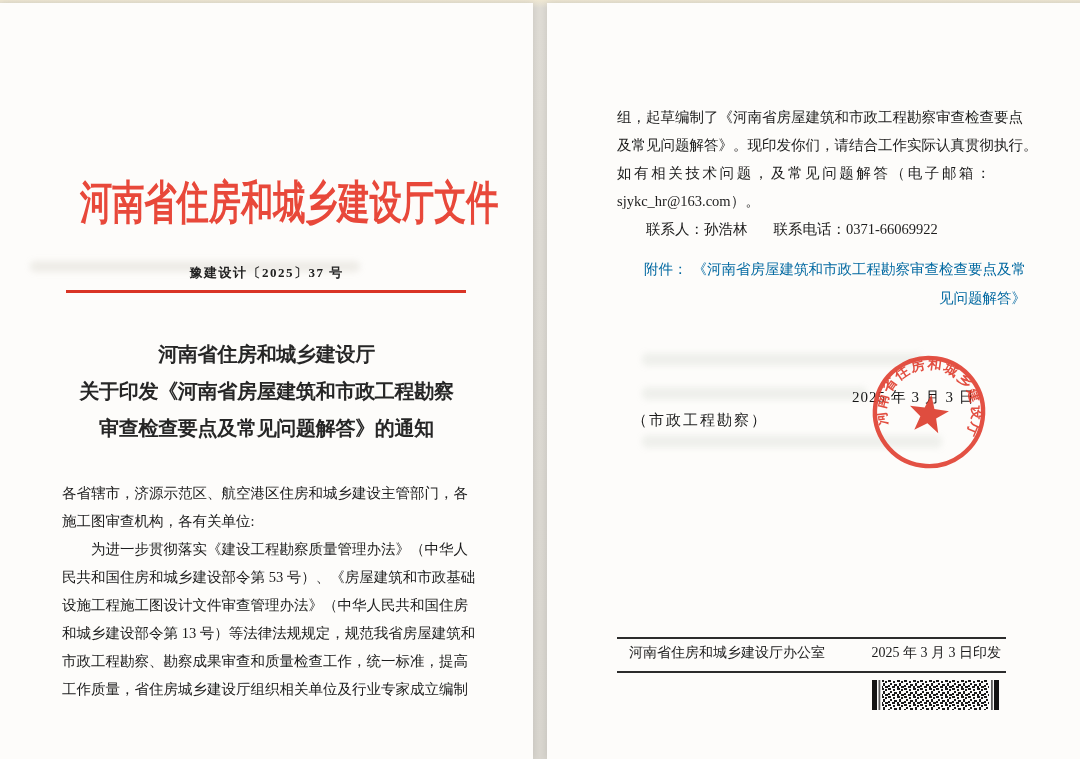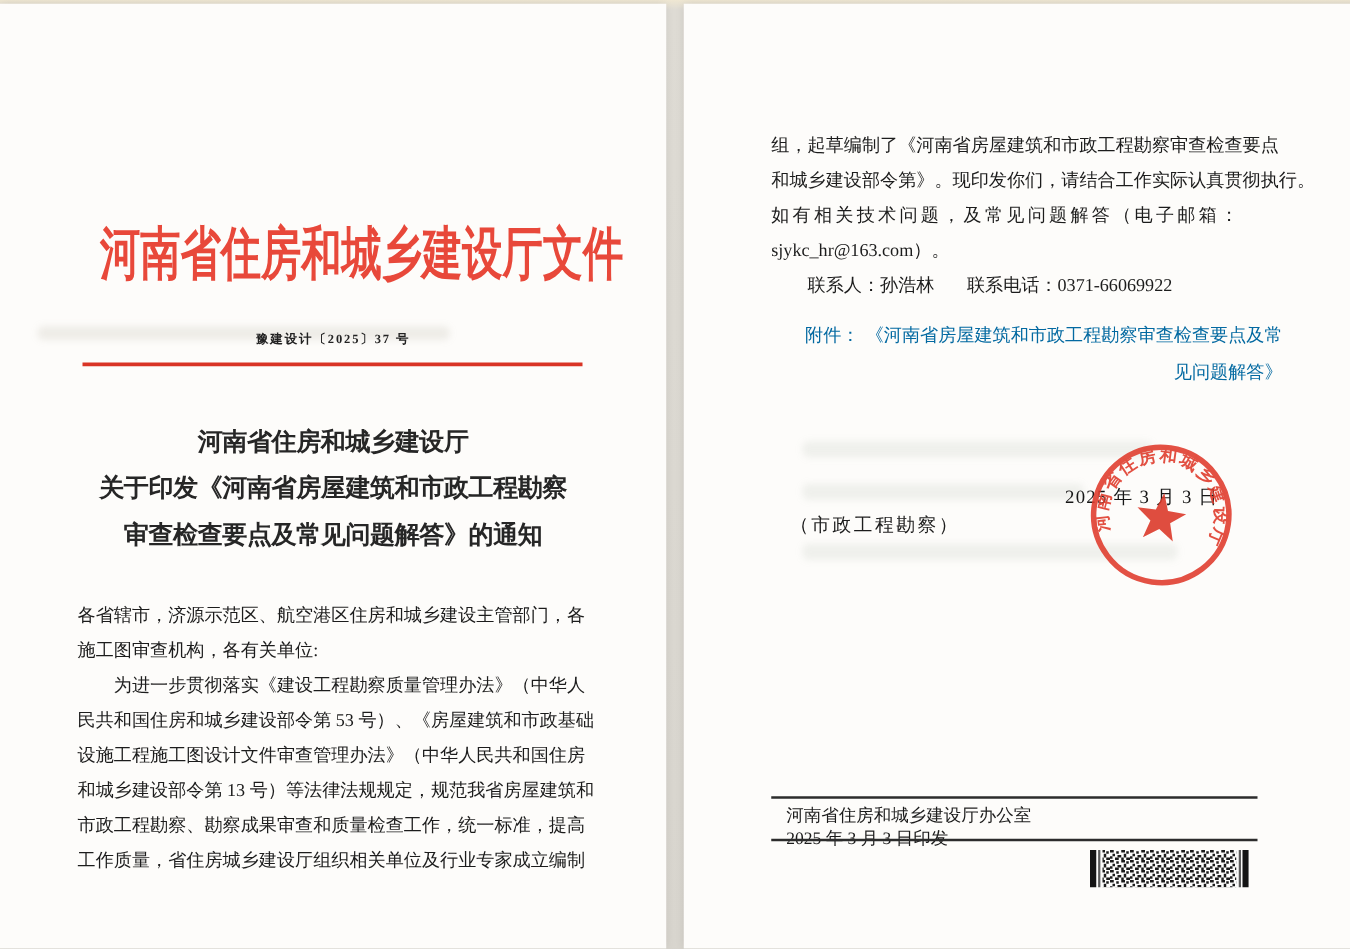--- a/index.html
+++ b/index.html
@@ -20,21 +20,21 @@
 
   
   .letterhead {
     position:absolute; top:174px; left:0; width:100%;
     text-align:center; white-space:nowrap;
     font-size:46px; font-weight:bold; line-height:1.15;
     color:#e8483a; transform:scaleX(0.70); transform-origin:center;
   }
   .doc-number {
     position:absolute; top:261px; left:0; width:100%;
-    text-align:center; font-size:10px; font-weight:bold;
+    text-align:center; font-size:13px; font-weight:bold;
     letter-spacing:1.5px; color:#222;
   }
   .red-rule {
     position:absolute; top:287px; left:66px; width:400px; height:2.5px;
     background:#d93425;
   }
   .doc-title {
     position:absolute; top:333px; left:0; width:100%;
     text-align:center; font-weight:bold; font-size:20px;
     line-height:37px; letter-spacing:-0.3px; color:#262626;
@@ -72,21 +72,21 @@
   .sm-r1 { top:350px; left:95px;  width:280px; height:13px; }
   .sm-r2 { top:384px; left:95px;  width:225px; height:13px; }
   .sm-r3 { top:432px; left:95px;  width:300px; height:13px; }
 
   .footer-rule { position:absolute; left:70px; width:389px; height:2px; background:#2c2c2c; }
   .fr-top    { top:634px; }
   .fr-bottom { top:668px; }
   .footer-row {
     position:absolute; top:641px; left:82px; width:372px;
     display:flex; justify-content:space-between;
-    font-size:14px; color:#1b1b1b; white-space:nowrap;flex-direction:column;
+    font-size:14px; color:#1b1b1b; white-space:nowrap;
   }
   .barcode { position:absolute; top:677px; left:325px; width:127px; height:30px; }
 </style>
 </head>
 <body>
 
 <div class="stage">
 
   <div class="page page-left">
     <div class="letterhead">河南省住房和城乡建设厅文件</div>
@@ -109,21 +109,21 @@
       <div class="bline">和城乡建设部令第 13 号）等法律法规规定，规范我省房屋建筑和</div>
       <div class="bline">市政工程勘察、勘察成果审查和质量检查工作，统一标准，提高</div>
       <div class="bline">工作质量，省住房城乡建设厅组织相关单位及行业专家成立编制</div>
     </div>
   </div>
 
   <div class="page page-right">
 
     <div class="body-block right-body">
       <div class="bline">组，起草编制了《河南省房屋建筑和市政工程勘察审查检查要点</div>
-      <div class="bline">和城乡建设部令第》。现印发你们，请结合工作实际认真贯彻执行。</div>
+      <div class="bline">及常见问题解答》。现印发你们，请结合工作实际认真贯彻执行。</div>
       <div class="bline spread">如有相关技术问题，及常见问题解答（电子邮箱：</div>
       <div class="bline">sjykc_hr@163.com）。</div>
       <div class="bline indent">
         <span>联系人：孙浩林</span><span class="contact-gap">联系电话：0371-66069922</span>
       </div>
     </div>
 
     <div class="attachment">
       <span class="att-label">附件：</span>
       <div class="att-text">

